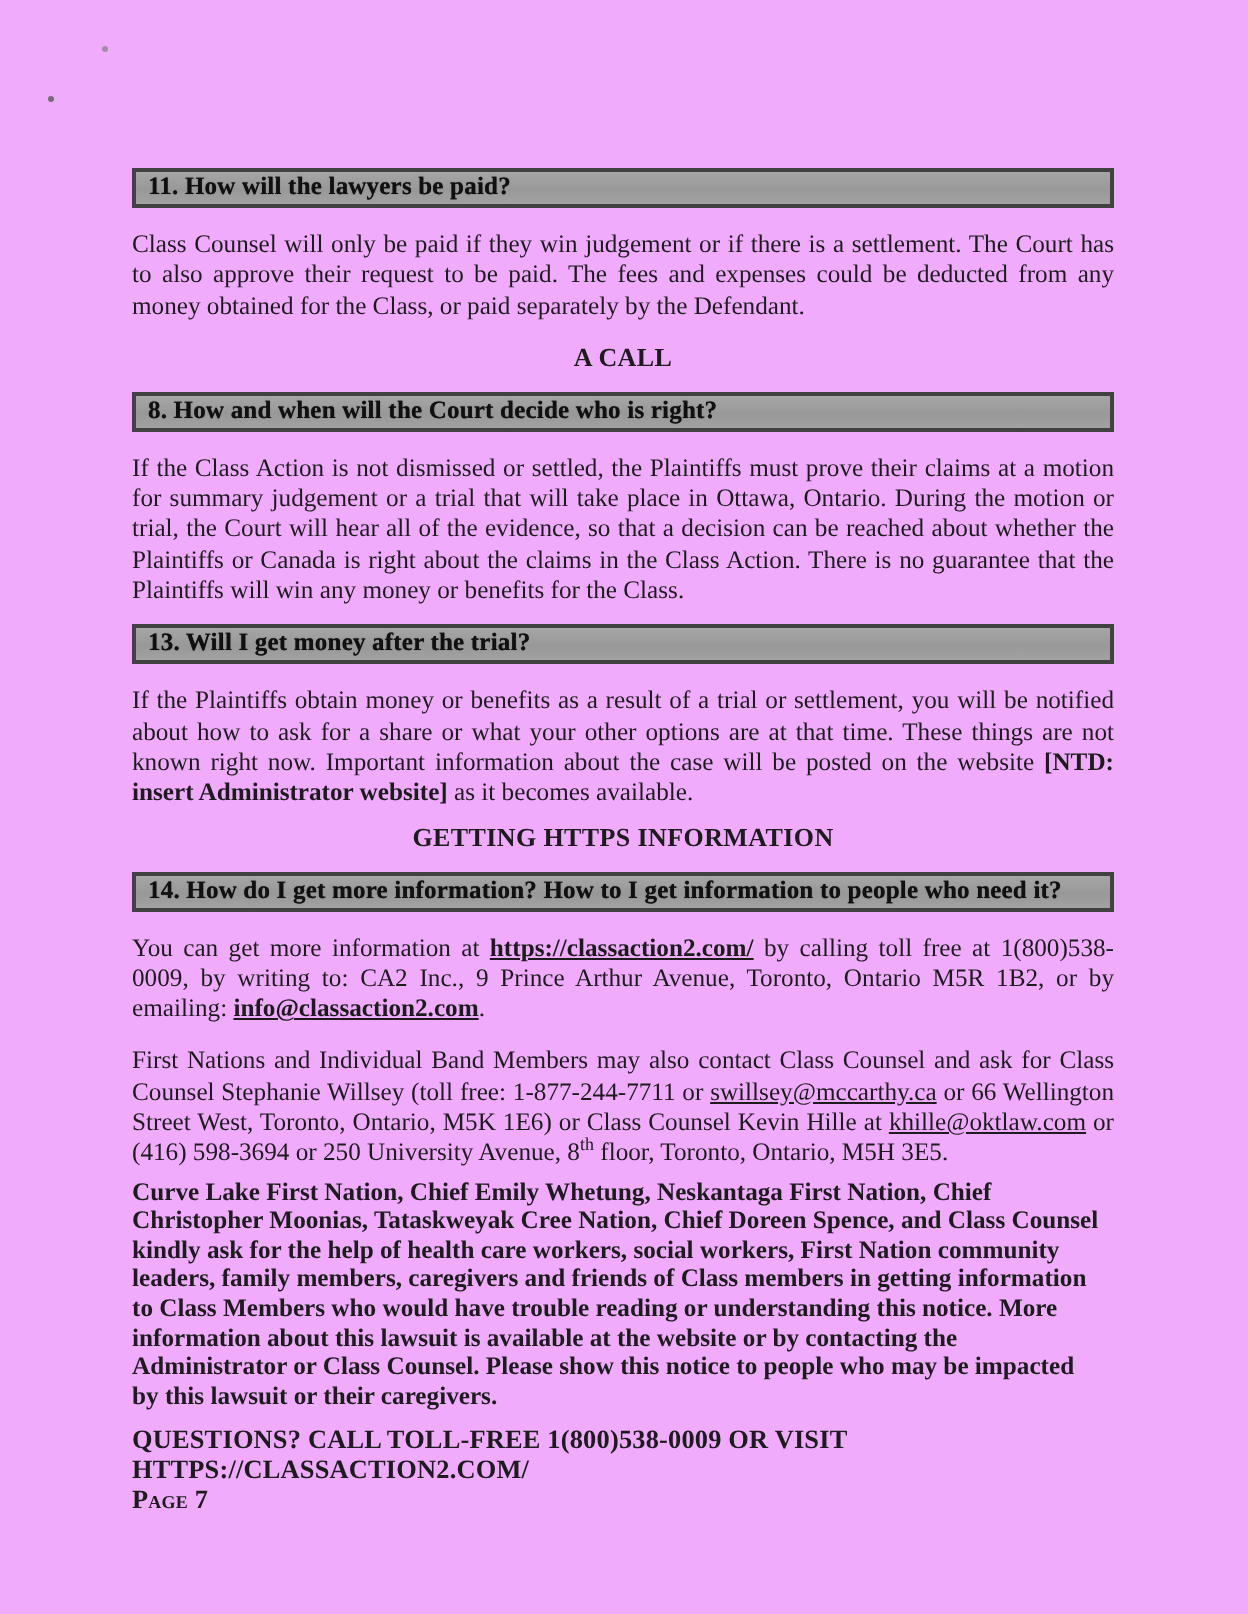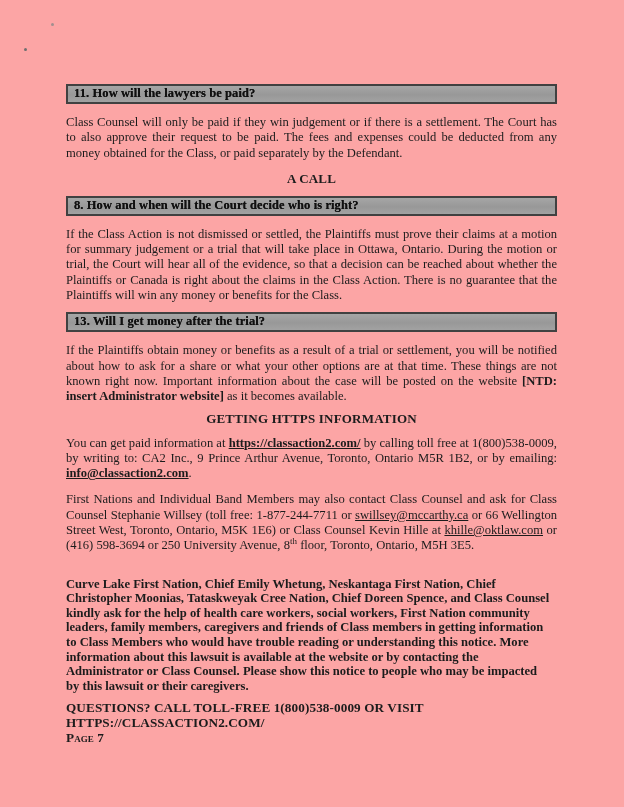--- a/index.html
+++ b/index.html
@@ -4,21 +4,21 @@
 <style>
   html, body {
     margin: 0;
     padding: 0;
     background: #ffffff;
   }
   .page {
     position: relative;
     width: 624px;
     height: 807px;
-    background: #fca5a5;
+    background: #f0abfc;
     color: #1c1c1c;
     font-family: "Liberation Serif", "DejaVu Serif", serif;
     overflow: hidden;
   }
   .speck-1 {
     position: absolute;
     left: 51px; top: 23px;
     width: 3px; height: 3px;
     background: #8a8a8a;
     border-radius: 50%;
@@ -52,21 +52,21 @@
   }
   .para {
     font-size: 12.6px;
     line-height: 15.3px;
     text-align: justify;
     margin: 0 0 10px 0;
   }
   .para.q12 { margin-bottom: 9px; }
   .para.q13 { margin-bottom: 6px; }
   .para.q14a { margin-bottom: 11px; }
-  .para.q14b { margin-bottom: 23px; }
+  .para.q14b { margin-bottom: 4px; }
   .center-head {
     font-size: 13px;
     font-weight: bold;
     text-align: center;
     margin: 0 0 9px 0;
     letter-spacing: .2px;
   }
   .bold-para {
     font-size: 12.6px;
     line-height: 14.6px;
@@ -119,22 +119,25 @@
     </div>
     <p class="para q12">If the Class Action is not dismissed or settled, the Plaintiffs must prove their claims at a motion for summary judgement or a trial that will take place in Ottawa, Ontario. During the motion or trial, the Court will hear all of the evidence, so that a decision can be reached about whether the Plaintiffs or Canada is right about the claims in the Class Action. There is no guarantee that the Plaintiffs will win any money or benefits for the Class.</p>
 
     <div class="qbar">
       <span>13. Will I get money after the trial?</span>
     </div>
     <p class="para q13"><span>If the Plaintiffs obtain money or benefits as a result of a trial or settlement, you will be notified about how to ask for a share or what your other options are at that time. These things are not known right now. Important information about the case will be posted on the website </span><b>[NTD: insert Administrator website]</b><span> as it becomes available.</span></p>
 
     <div class="center-head">GETTING HTTPS INFORMATION</div>
 
+    <div class="qbar">
+      <span>14. How do I get more information? How to I get information to people who need it?</span>
+    </div>
 
-    <p class="para q14a"><span>You can get paid information at </span><a class="doclink" href="#">https://classaction2.com/</a><span> by calling toll free at 1(800)538-0009, by writing to: CA2 Inc., 9 Prince Arthur Avenue, Toronto, Ontario M5R 1B2, or by emailing: </span><a class="doclink" href="#">info@classaction2.com</a><span>.</span></p>
+    <p class="para q14a"><span>You can get more information at </span><a class="doclink" href="#">https://classaction2.com/</a><span> by calling toll free at 1(800)538-0009, by writing to: CA2 Inc., 9 Prince Arthur Avenue, Toronto, Ontario M5R 1B2, or by emailing: </span><a class="doclink" href="#">info@classaction2.com</a><span>.</span></p>
 
     <p class="para q14b"><span>First Nations and Individual Band Members may also contact Class Counsel and ask for Class Counsel Stephanie Willsey (toll free: 1-877-244-7711 or </span><a class="plainlink" href="#">swillsey@mccarthy.ca</a><span> or 66 Wellington Street West, Toronto, Ontario, M5K 1E6) or Class Counsel Kevin Hille at </span><a class="plainlink" href="#">khille@oktlaw.com</a><span> or (416) 598-3694 or 250 University Avenue, 8</span><sup>th</sup><span> floor, Toronto, Ontario, M5H 3E5.</span></p>
 
     <p class="bold-para">Curve Lake First Nation, Chief Emily Whetung, Neskantaga First Nation, Chief Christopher Moonias, Tataskweyak Cree Nation, Chief Doreen Spence, and Class Counsel kindly ask for the help of health care workers, social workers, First Nation community leaders, family members, caregivers and friends of Class members in getting information to Class Members who would have trouble reading or understanding this notice. More information about this lawsuit is available at the website or by contacting the Administrator or Class Counsel. Please show this notice to people who may be impacted by this lawsuit or their caregivers.</p>
 
     <div class="footer">
       <div>QUESTIONS? CALL TOLL-FREE 1(800)538-0009 OR VISIT</div>
       <div>HTTPS://CLASSACTION2.COM/</div>
       <div class="pageno">Page 7</div>
     </div>

